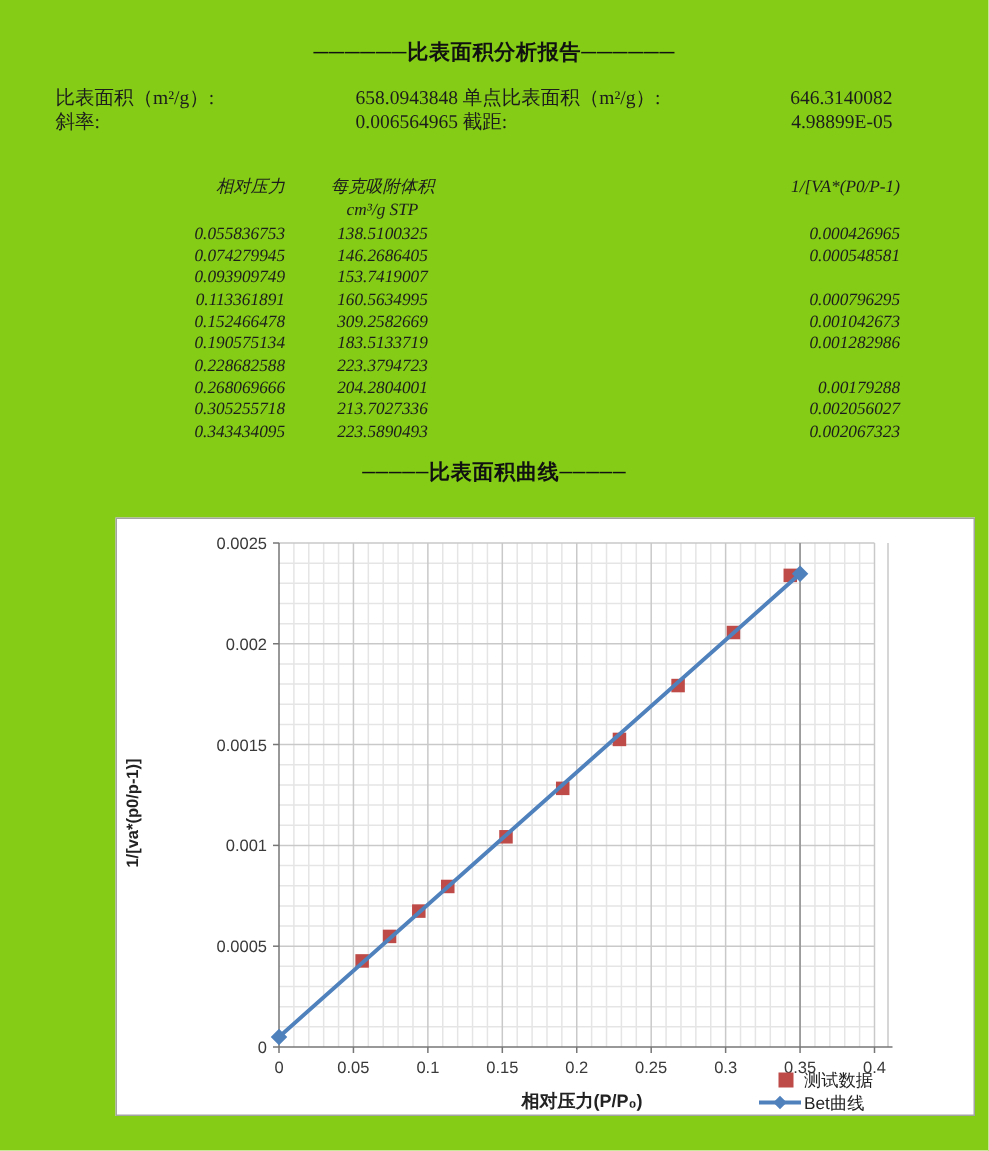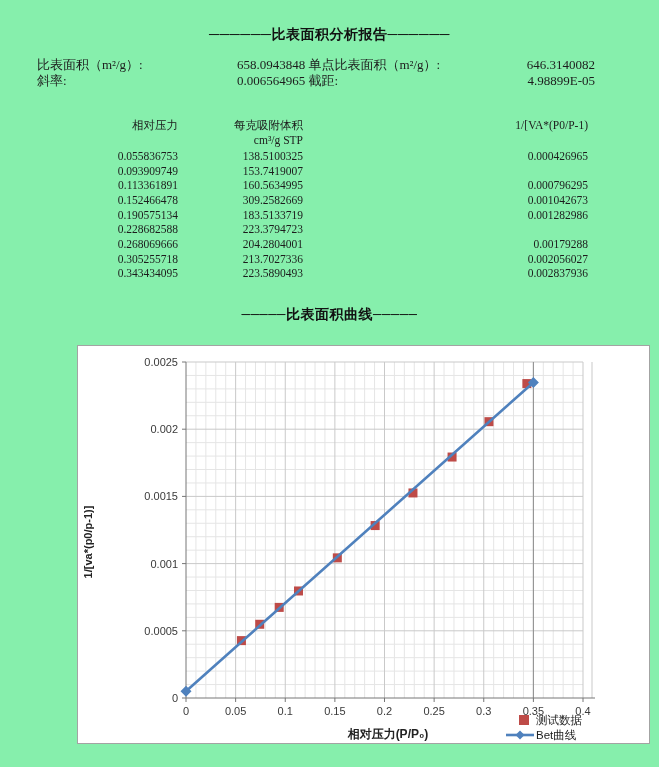--- a/index.html
+++ b/index.html
@@ -1,36 +1,36 @@
 <!DOCTYPE html>
 <html><head>
 <meta charset="utf-8">
 <style>
   html,body{margin:0;padding:0;background:#ffffff;}
   .page{
-    position:relative; width:659px; height:767px; background:#86efac;
+    position:relative; width:659px; height:767px; background:#84cc16;
     font-family:"Liberation Serif","DejaVu Serif",serif; color:#1c1c1c;
     overflow:hidden;
   }
   .doc-title{
     position:absolute; left:0; width:659px; text-align:center;
     font-weight:bold; font-size:14px; letter-spacing:0.5px; color:#111;
   }
   .t1{top:26px;}
   .t2{top:306px;font-family:Liberation Mono, monospace;}
   .summary{position:absolute; top:57px; left:0; width:659px; font-size:13px;}
   .srow{position:relative; height:16px; line-height:16px;}
   .s-left{position:absolute; left:37px;}
   .s-mid{position:absolute; left:237px;}
   .s-right{position:absolute; right:64px;}
-  .datatable{position:absolute; top:118px; left:0; width:568px; font-size:11.5px;}
+  .datatable{position:absolute; top:118px; left:12px; width:568px; font-size:11.5px;font-style:italic;}
   .thead{position:relative; height:31px;}
   .c1,.c2,.c3{position:absolute; text-align:right; white-space:nowrap;}
   .c1{left:0; width:178px;}
-  .c2{left:183px; width:120px;}
+  .c2{left:183px; width:120px;text-align:center;}
   .c3{left:308px; width:280px;}
   .thead .c1,.thead .c2,.thead .c3{top:0; line-height:14.5px;}
   .tbody{position:relative;}
   .trow{position:relative; height:14.66px; line-height:14.66px;}
   .chart-frame{
     position:absolute; top:345px; left:77px; width:571px; height:397px;
     background:#ffffff; border:1px solid #a3a3a3;
   }
   .chart-frame svg{display:block;}
   svg text{font-family:"Liberation Sans","DejaVu Sans",sans-serif;}
@@ -63,20 +63,25 @@
       <span class="c2"><span>每克吸附体积</span><br><span>cm³/g STP</span></span>
       <span class="c3">1/[VA*(P0/P-1)</span>
     </div>
     <div class="tbody">
         <div class="trow">
           <span class="c1">0.055836753</span>
           <span class="c2">138.5100325</span>
           <span class="c3">0.000426965</span>
         </div>
         <div class="trow">
+          <span class="c1">0.074279945</span>
+          <span class="c2">146.2686405</span>
+          <span class="c3">0.000548581</span>
+        </div>
+        <div class="trow">
           <span class="c1">0.093909749</span>
           <span class="c2">153.7419007</span>
         </div>
         <div class="trow">
           <span class="c1">0.113361891</span>
           <span class="c2">160.5634995</span>
           <span class="c3">0.000796295</span>
         </div>
         <div class="trow">
           <span class="c1">0.152466478</span>
@@ -98,21 +103,21 @@
           <span class="c3">0.00179288</span>
         </div>
         <div class="trow">
           <span class="c1">0.305255718</span>
           <span class="c2">213.7027336</span>
           <span class="c3">0.002056027</span>
         </div>
         <div class="trow">
           <span class="c1">0.343434095</span>
           <span class="c2">223.5890493</span>
-          <span class="c3">0.002837936</span>
+          <span class="c3">0.002067323</span>
         </div>
       </div>
   </div>
 
   <div class="doc-title t2">
     <span>─────比表面积曲线─────</span>
   </div>
 
   <div class="chart-frame">
     <svg width="571" height="397" viewBox="0 0 571 397">

